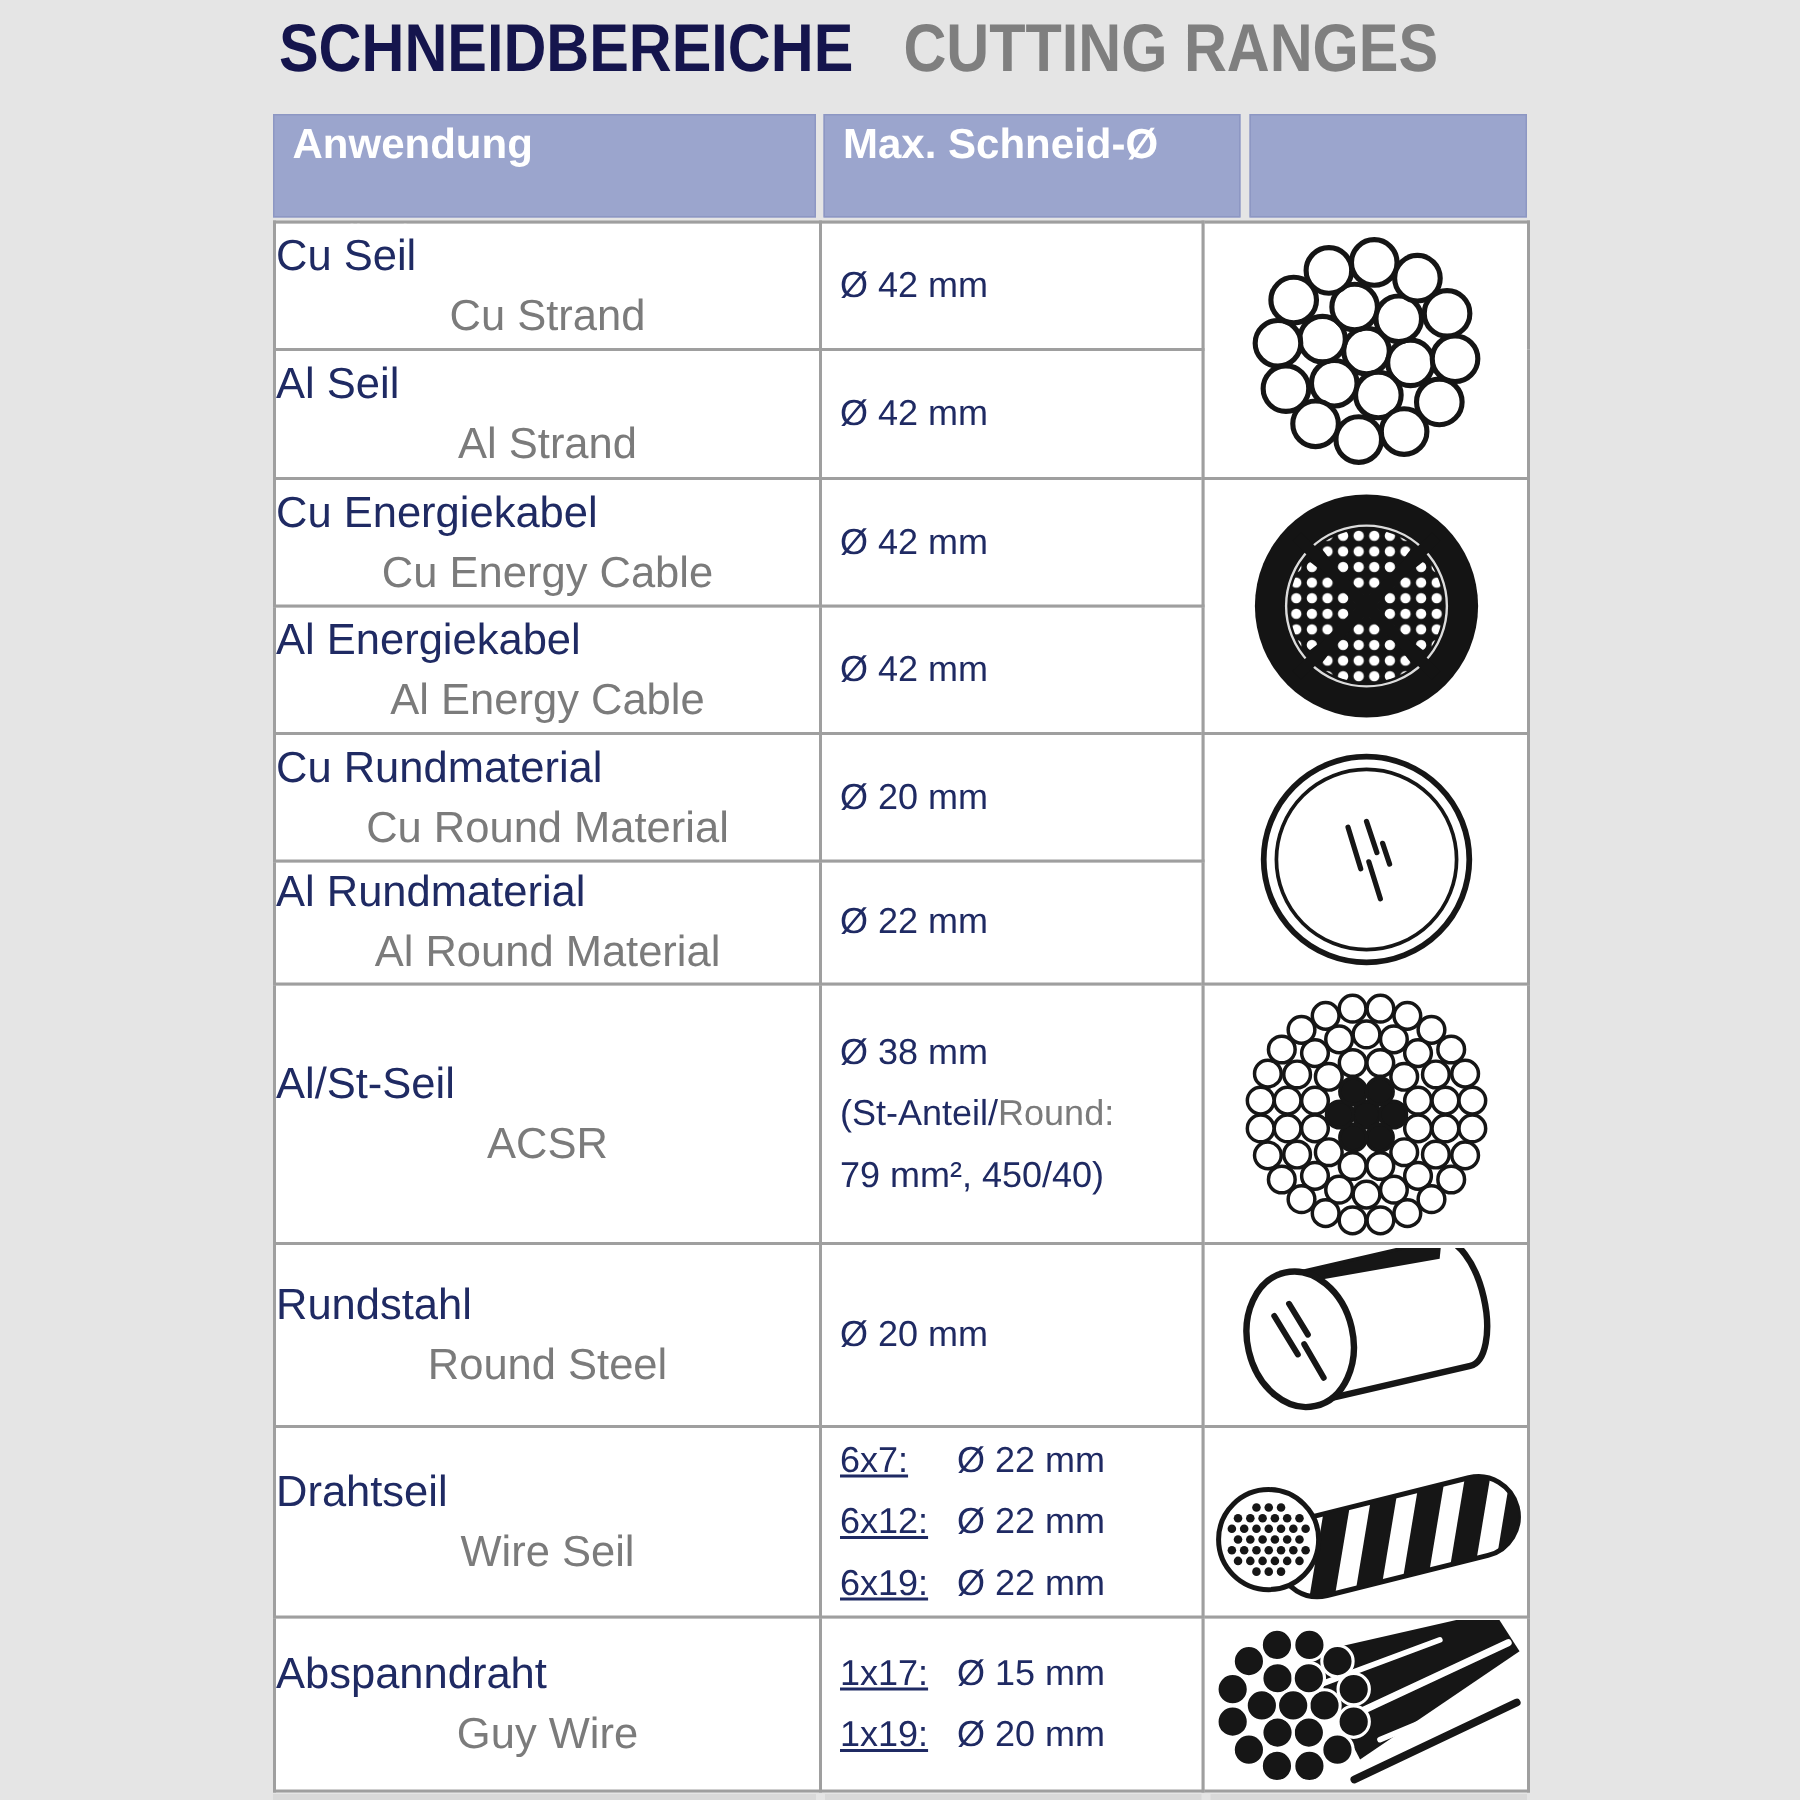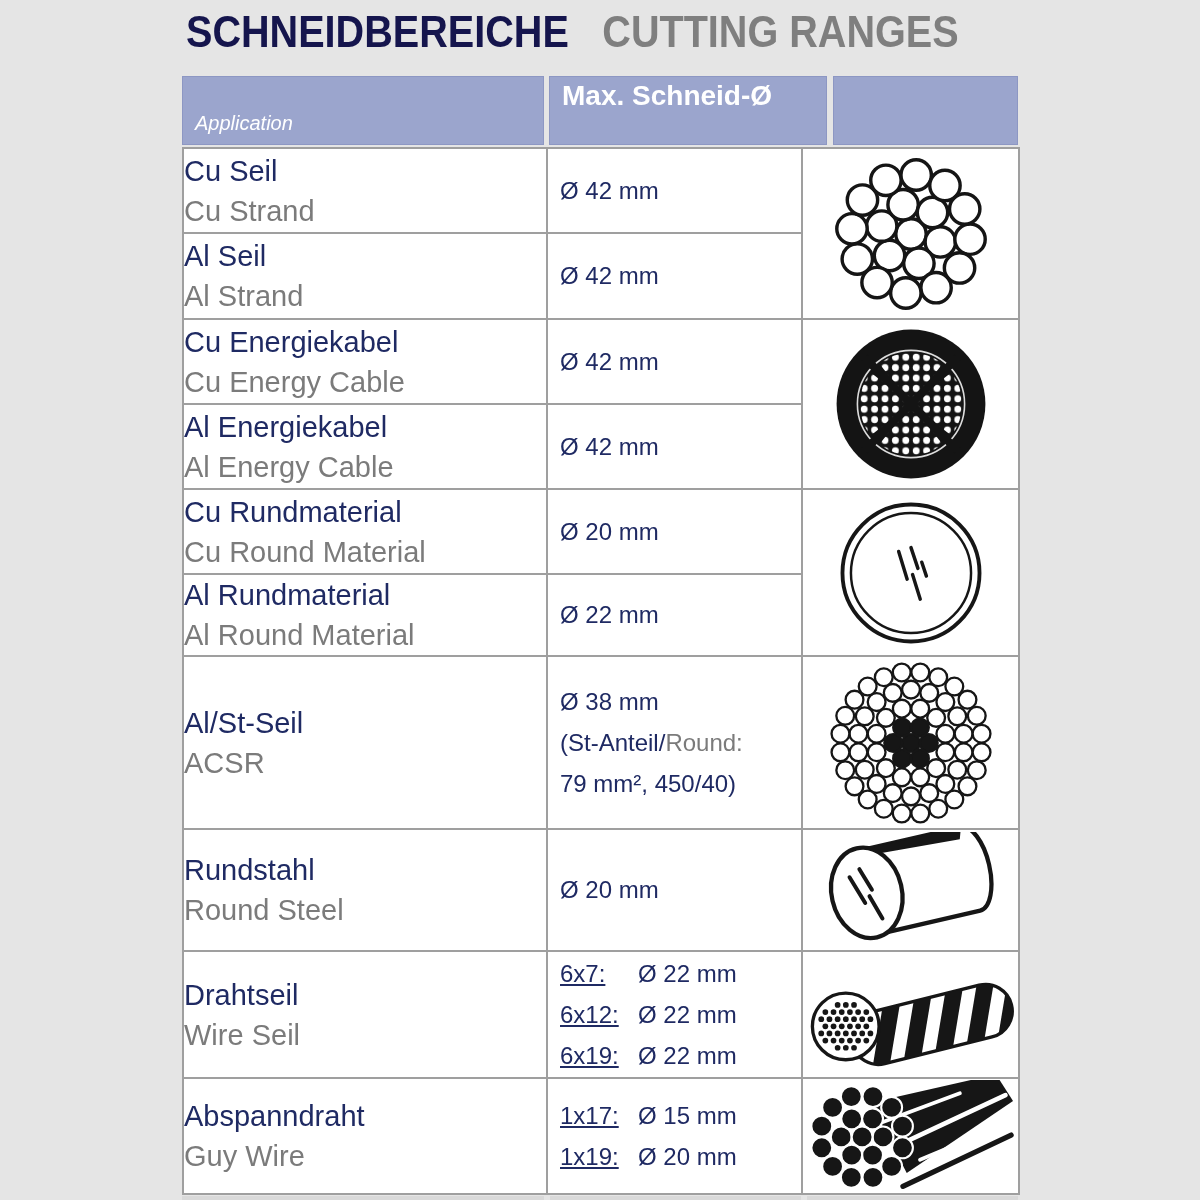--- a/index.html
+++ b/index.html
@@ -22,21 +22,21 @@
   .h-en{font-style:italic;font-size:20px;line-height:33px;margin-top:28px;}
 
   
   table.tbl{position:absolute;left:182px;top:147px;border-collapse:collapse;table-layout:fixed;}
   .tbl td{border:2px solid #9f9f9f;background:#fff;vertical-align:middle;box-sizing:border-box;
           padding:0;overflow:hidden;}
   .rh85{height:85px}.rh86{height:86px}.rh82{height:82px}
   .rh173{height:173px}.rh122{height:122px}.rh127{height:127px}.rh116{height:116px}
   td.lab{}
   .de{color:#1f2a63;font-size:29px;line-height:40px;}
-  .en{color:#7b7b7b;font-size:29px;line-height:40px;}
+  .en{color:#7b7b7b;font-size:29px;line-height:40px;text-align:center;}
   td.val{color:#1f2a63;font-size:24px;padding-left:12px;}
   td.val .line{line-height:41px;}
   .en-inline{color:#7b7b7b;}
   .spec{line-height:41px;white-space:nowrap;}
   .sz{display:inline-block;width:78px;text-decoration:underline;}
   td.img{text-align:center;padding:1px;}
   td.img svg{display:block;margin:0 auto;}
 
   
   .strip{position:absolute;top:1196px;height:4px;background:#d9d9d9;}
@@ -47,20 +47,21 @@
 </head>
 <body>
 
 <div class="page">
 
   <div class="title">
     <span class="t-de">SCHNEIDBEREICHE</span><span class="t-en">CUTTING RANGES</span>
   </div>
 
   <div class="hcell h1">
+    <div class="h-de">Anwendung</div>
     <div class="h-en">Application</div>
   </div>
   <div class="hcell h2">
     <div class="h-de">Max. Schneid-Ø</div>
   </div>
   <div class="hcell h3"></div>
 
   <table class="tbl">
     <colgroup>
         <col style="width:364px">

